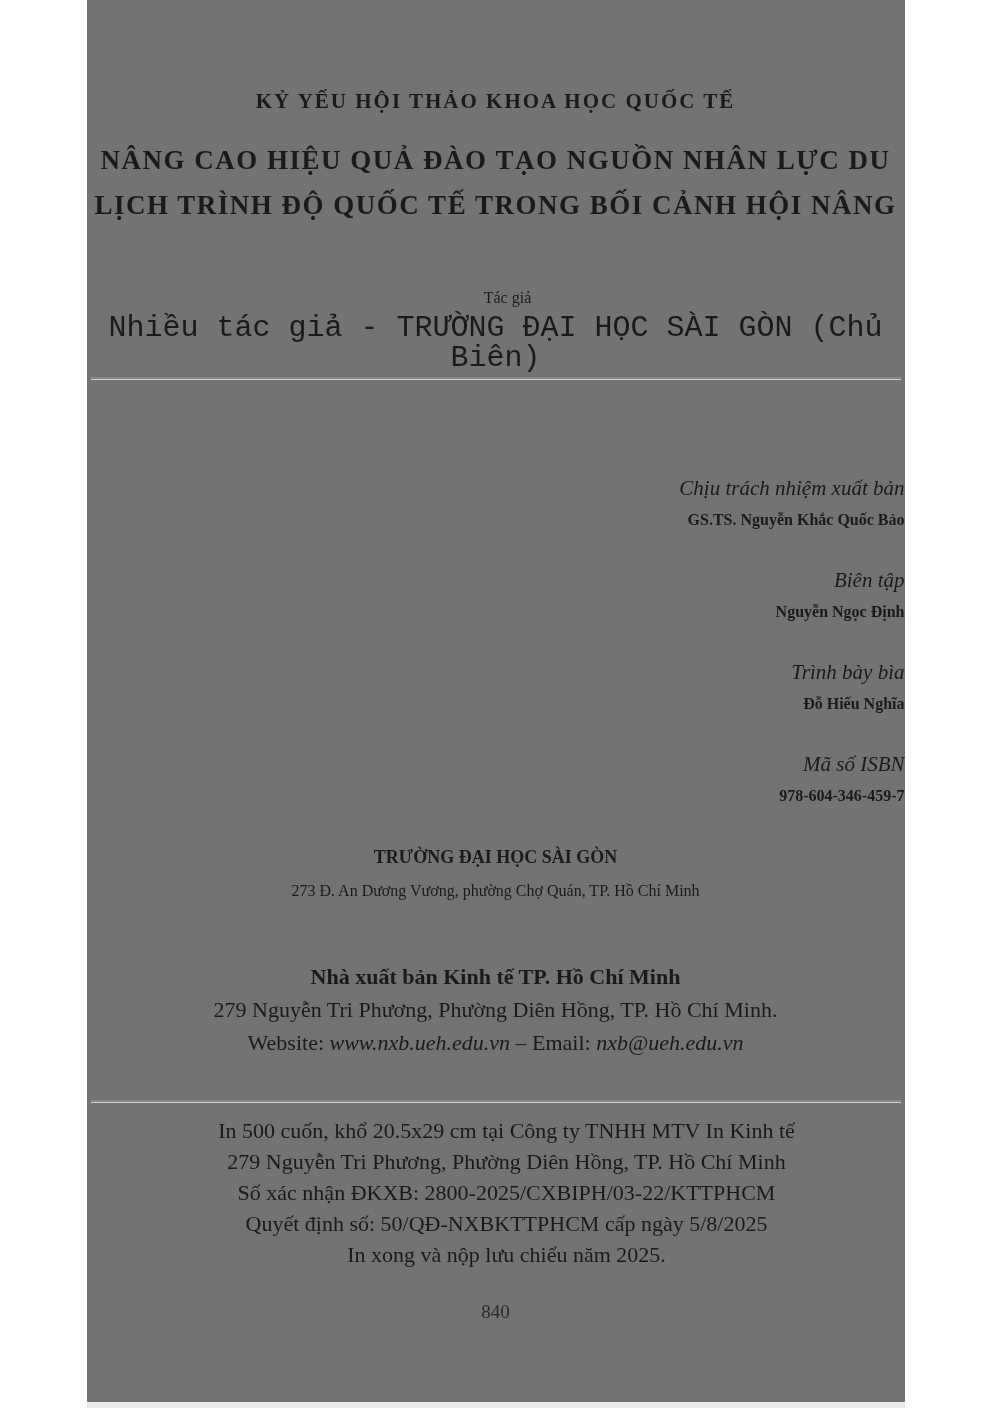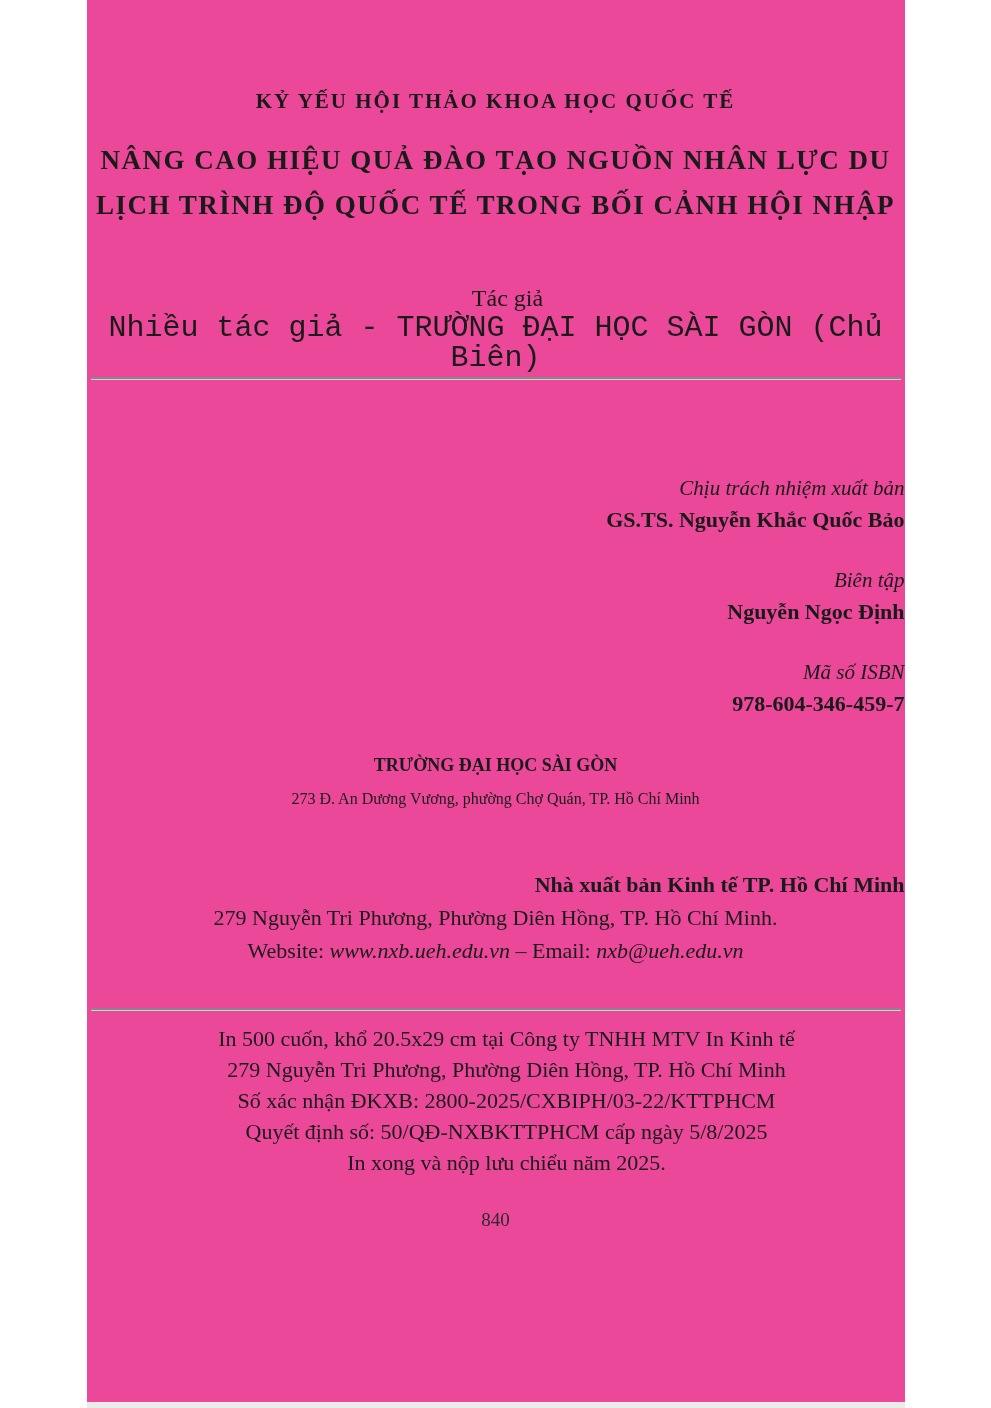--- a/index.html
+++ b/index.html
@@ -5,21 +5,21 @@
   html, body {
     margin: 0;
     padding: 0;
     background: #ffffff;
   }
   .page {
     position: relative;
     width: 818px;
     height: 1408px;
     margin: 0 auto;
-    background: #ec4899;
+    background: #737373;
     font-family: "Liberation Serif", "DejaVu Serif", serif;
     color: #1a1a1a;
     text-align: center;
     overflow: hidden;
   }
 
   
   .series-title {
     margin-top: 88px;
     font-size: 21px;
@@ -31,21 +31,21 @@
     margin-top: 24px;
     font-size: 27px;
     font-weight: bold;
     letter-spacing: 1.5px;
     line-height: 45px;
   }
 
   
   .author-label {
     margin-top: 55px;
-    font-size: 24px;
+    font-size: 16px;
     line-height: 30px;
     margin-left: 24px;
   }
   .author-value {
     font-size: 30px;
     line-height: 30px;
     font-family: Liberation Mono, monospace;
   }
 
   
@@ -67,21 +67,21 @@
   }
   .credit {
     margin-bottom: 29px;
   }
   .credit-label {
     font-size: 21px;
     font-style: italic;
     line-height: 30px;
   }
   .credit-name {
-    font-size: 22px;
+    font-size: 16px;
     font-weight: bold;
     line-height: 33px;
     padding-left: 48px;
   }
 
   
   .partner-label {
     font-size: 21px;
     font-style: italic;
     line-height: 30px;
@@ -97,21 +97,20 @@
   }
 
   
   .publisher {
     margin-top: 53px;
   }
   .publisher-name {
     font-size: 22px;
     font-weight: bold;
     line-height: 33px;
-    text-align: right;
   }
   .publisher-line {
     font-size: 22px;
     line-height: 33px;
   }
   .italic { font-style: italic; }
 
   
   .print-info {
     margin-top: 13px;
@@ -142,36 +141,40 @@
 </style>
 </head>
 <body>
 
 <div class="page">
 
   <div class="series-title">KỶ YẾU HỘI THẢO KHOA HỌC QUỐC TẾ</div>
 
   <div class="book-title">
     <div>NÂNG CAO HIỆU QUẢ ĐÀO TẠO NGUỒN NHÂN LỰC DU</div>
-    <div>LỊCH TRÌNH ĐỘ QUỐC TẾ TRONG BỐI CẢNH HỘI NHẬP</div>
+    <div>LỊCH TRÌNH ĐỘ QUỐC TẾ TRONG BỐI CẢNH HỘI NÂNG</div>
   </div>
 
   <div class="author-label">Tác giả</div>
   <div class="author-value">Nhiều tác giả - TRƯỜNG ĐẠI HỌC SÀI GÒN (Chủ Biên)</div>
 
   <div class="rule top"></div>
 
   <div class="credits">
     <div class="credit">
       <div class="credit-label">Chịu trách nhiệm xuất bản</div>
       <div class="credit-name">GS.TS. Nguyễn Khắc Quốc Bảo</div>
     </div>
     <div class="credit">
       <div class="credit-label">Biên tập</div>
       <div class="credit-name">Nguyễn Ngọc Định</div>
+    </div>
+    <div class="credit">
+      <div class="credit-label">Trình bày bìa</div>
+      <div class="credit-name">Đỗ Hiếu Nghĩa</div>
     </div>
     <div class="credit">
       <div class="credit-label">Mã số ISBN</div>
       <div class="credit-name">978-604-346-459-7</div>
     </div>
   </div>
 
   <div class="partner">
     <div class="partner-name">TRƯỜNG ĐẠI HỌC SÀI GÒN</div>
     <div class="partner-address">273 Đ. An Dương Vương, phường Chợ Quán, TP. Hồ Chí Minh</div>

